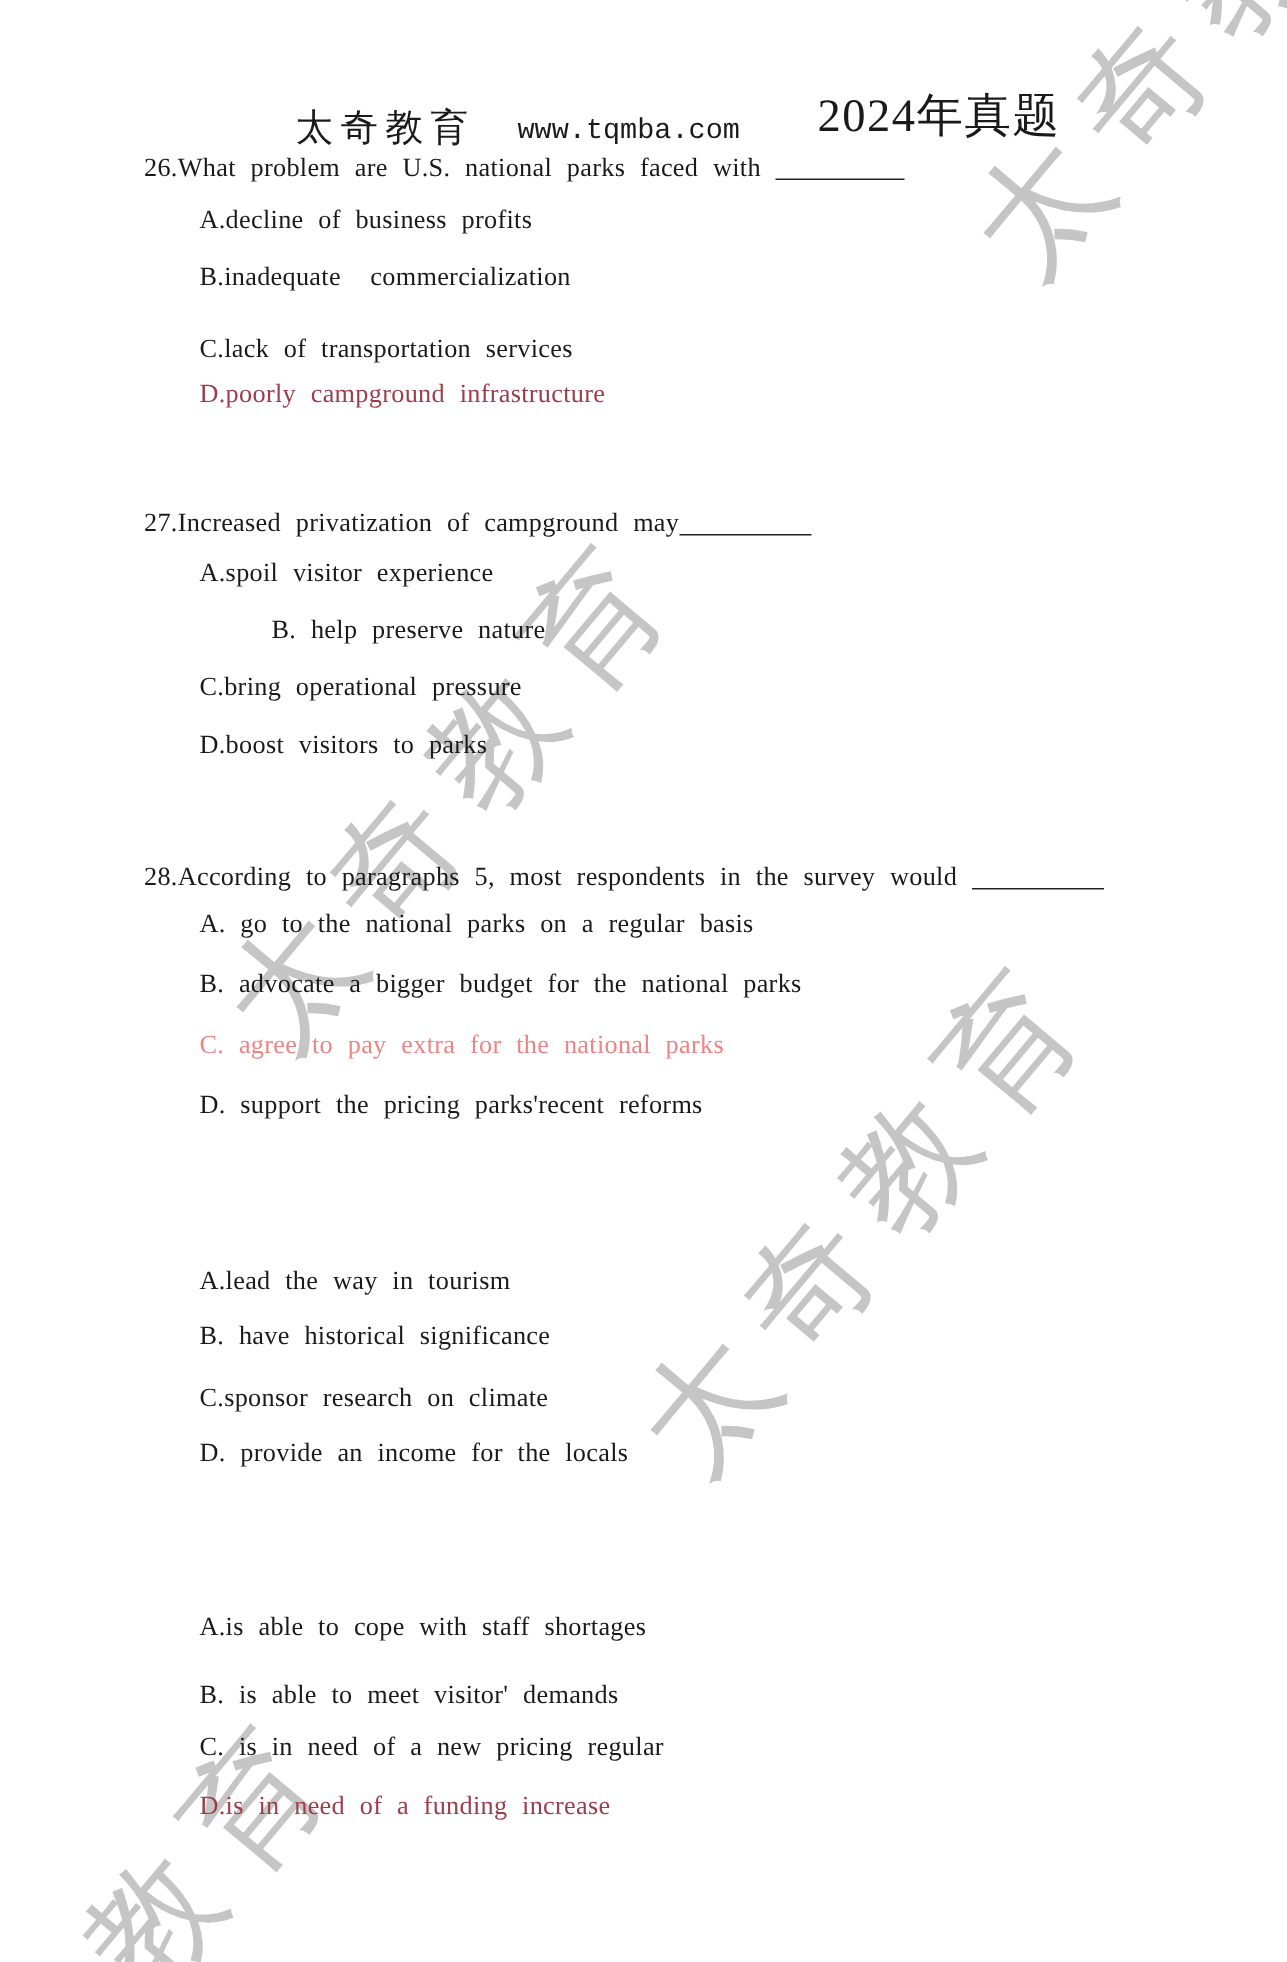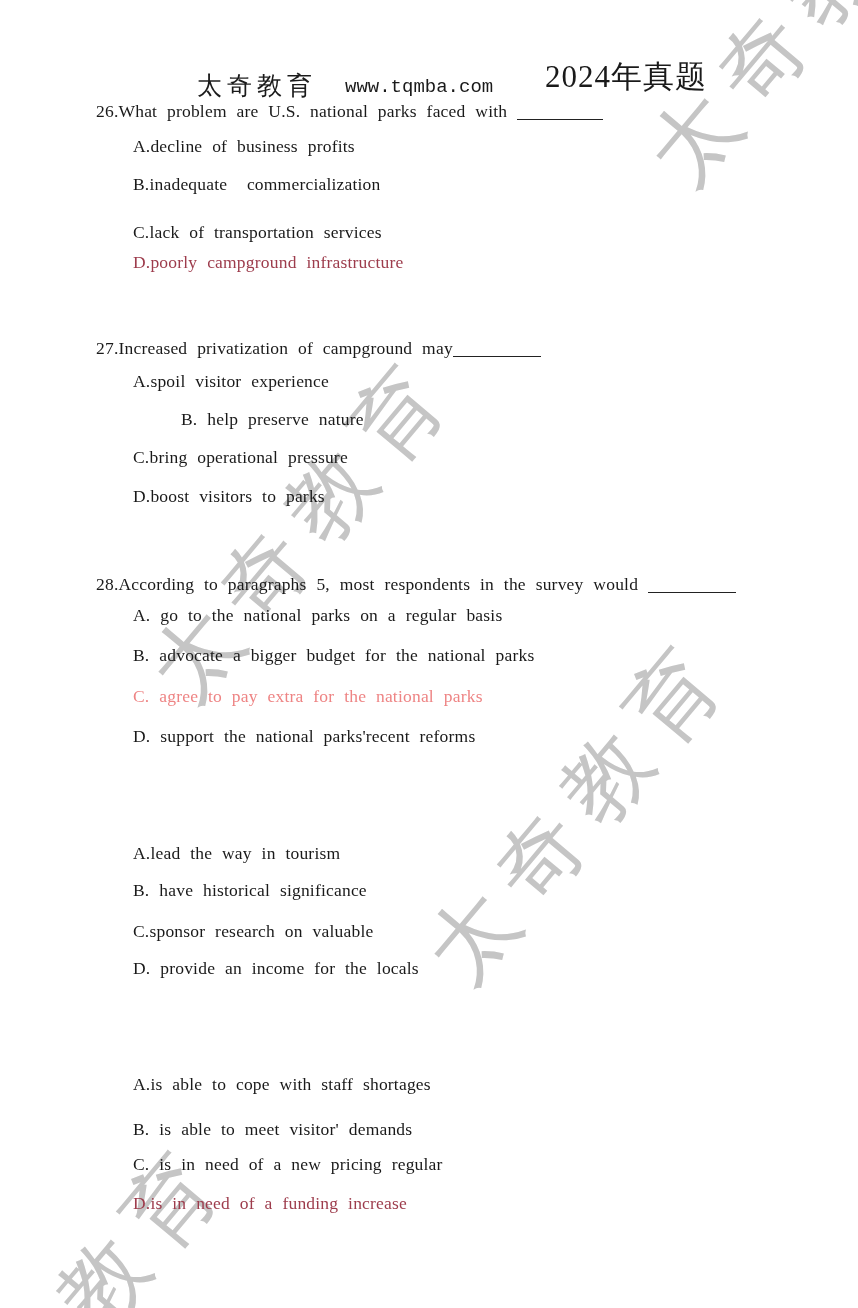--- a/index.html
+++ b/index.html
@@ -78,22 +78,22 @@
     <div class="line opt" style="top: 254px; color: rgb(157, 60, 76);">D.poorly campground infrastructure</div>
     <div class="line stem" style="top: 340px;">27.Increased privatization of campground may<span class="blank" style="width: 88px; border-bottom-color: rgb(34, 34, 34);"></span></div>
     <div class="line opt" style="top: 373px;">A.spoil visitor experience</div>
     <div class="line opt" style="top: 411px; margin-left: 48px;">B. help preserve nature</div>
     <div class="line opt" style="top: 449px;">C.bring operational pressure</div>
     <div class="line opt" style="top: 488px;">D.boost visitors to parks</div>
     <div class="line stem" style="top: 576px;">28.According to paragraphs 5, most respondents in the survey would <span class="blank" style="width: 88px; border-bottom-color: rgb(34, 34, 34);"></span></div>
     <div class="line opt" style="top: 607px;">A. go to the national parks on a regular basis</div>
     <div class="line opt" style="top: 647px;">B. advocate a bigger budget for the national parks</div>
     <div class="line opt" style="top: 688px; color: rgb(238, 132, 132);">C. agree to pay extra for the national parks</div>
-    <div class="line opt" style="top: 728px;">D. support the national parks'recent reforms</div>
+    <div class="line opt" style="top: 728px;">D. support the pricing parks'recent reforms</div>
     <div class="line opt" style="top: 845px;">A.lead the way in tourism</div>
     <div class="line opt" style="top: 882px;">B. have historical significance</div>
-    <div class="line opt" style="top: 923px;">C.sponsor research on valuable</div>
+    <div class="line opt" style="top: 923px;">C.sponsor research on climate</div>
     <div class="line opt" style="top: 960px;">D. provide an income for the locals</div>
     <div class="line opt" style="top: 1076px;">A.is able to cope with staff shortages</div>
     <div class="line opt" style="top: 1121px;">B. is able to meet visitor' demands</div>
     <div class="line opt" style="top: 1156px;">C. is in need of a new pricing regular</div>
     <div class="line opt" style="top: 1195px; color: rgb(157, 60, 76);">D.is in need of a funding increase</div>
   </div>
 
 </body></html>

